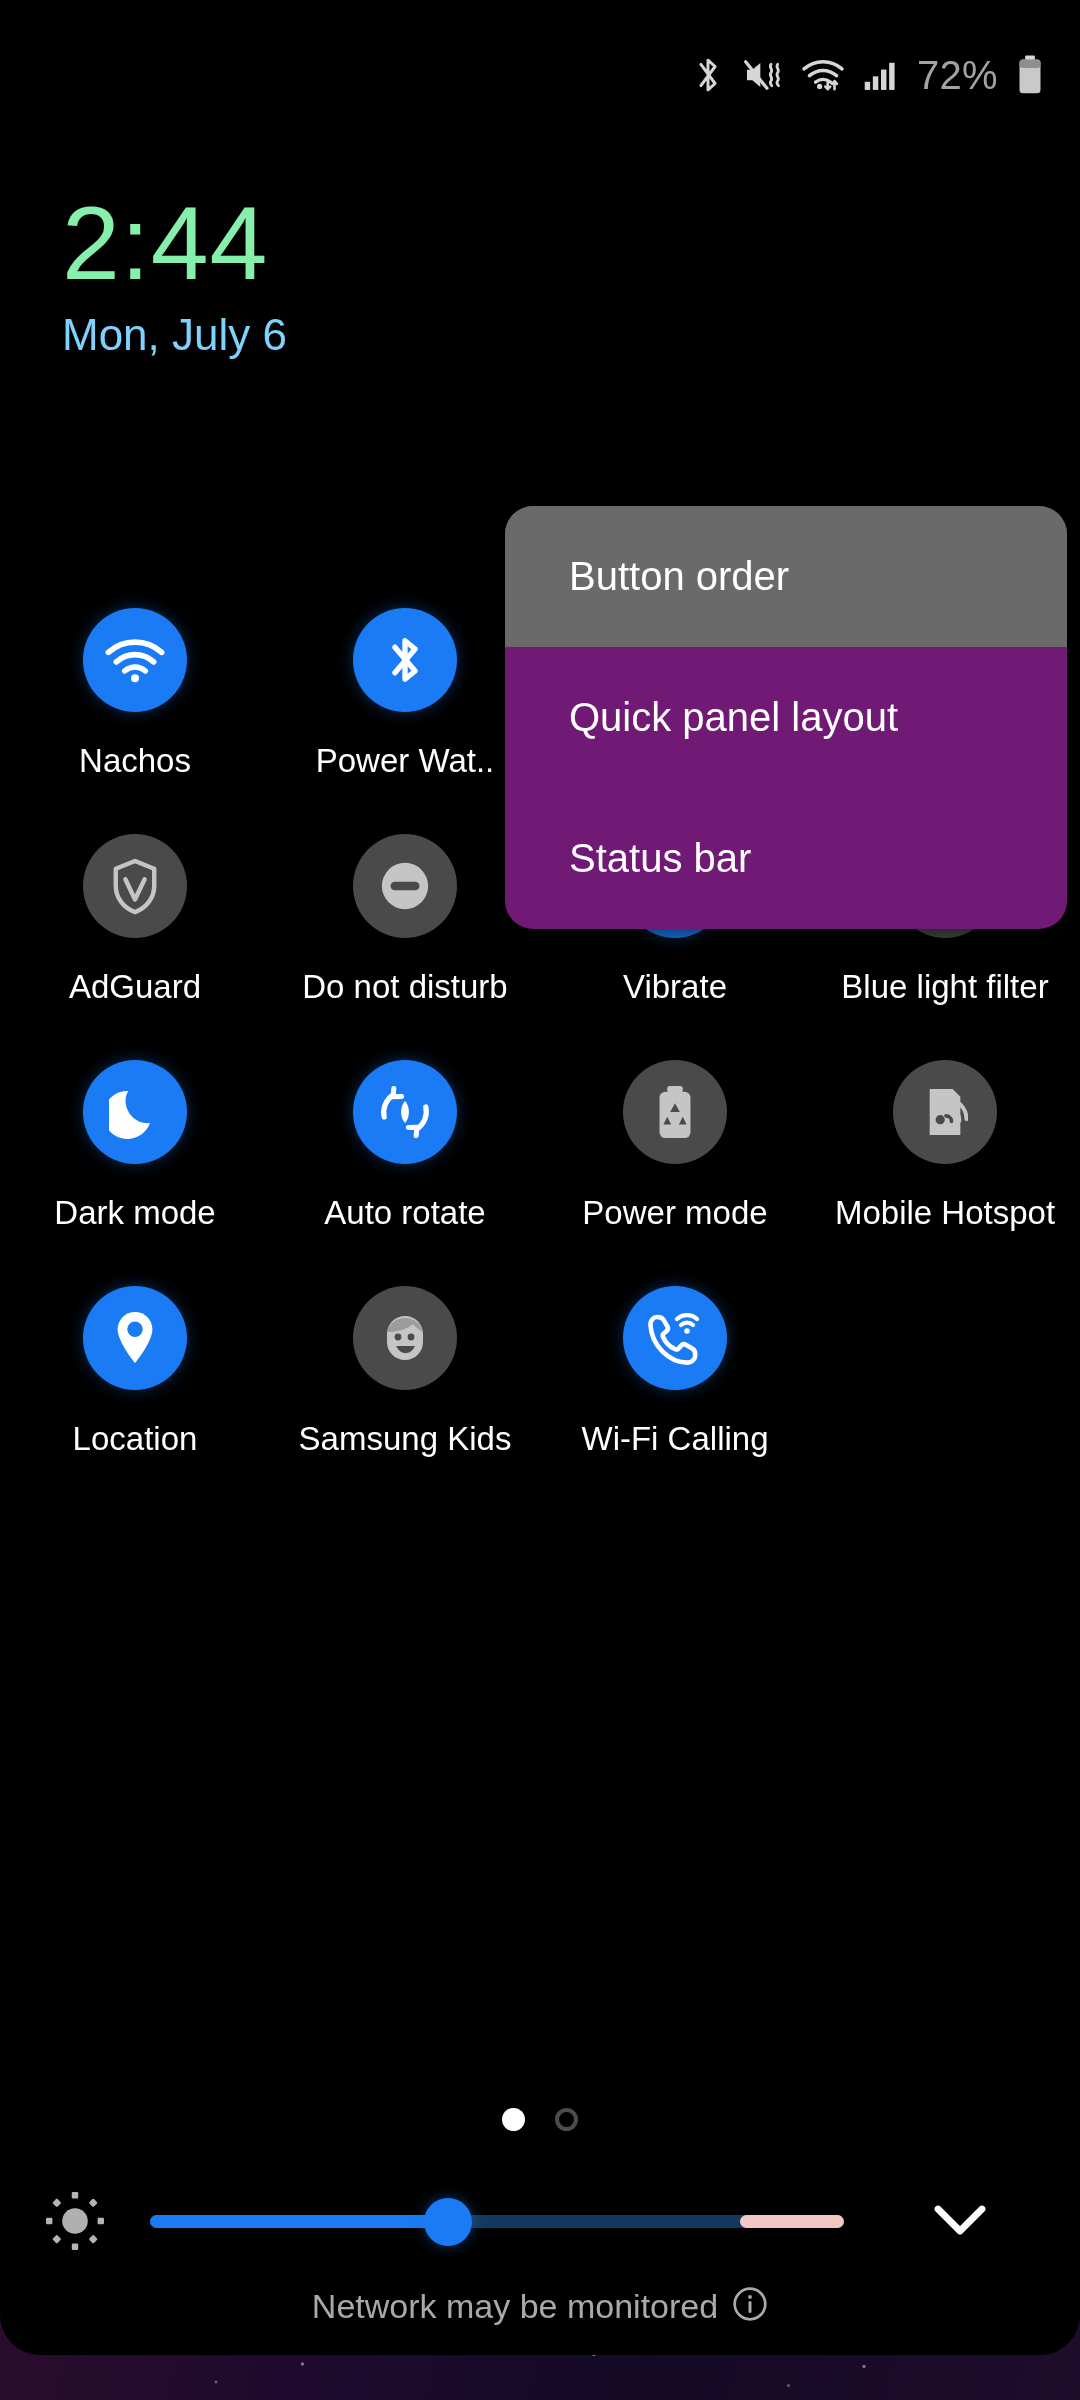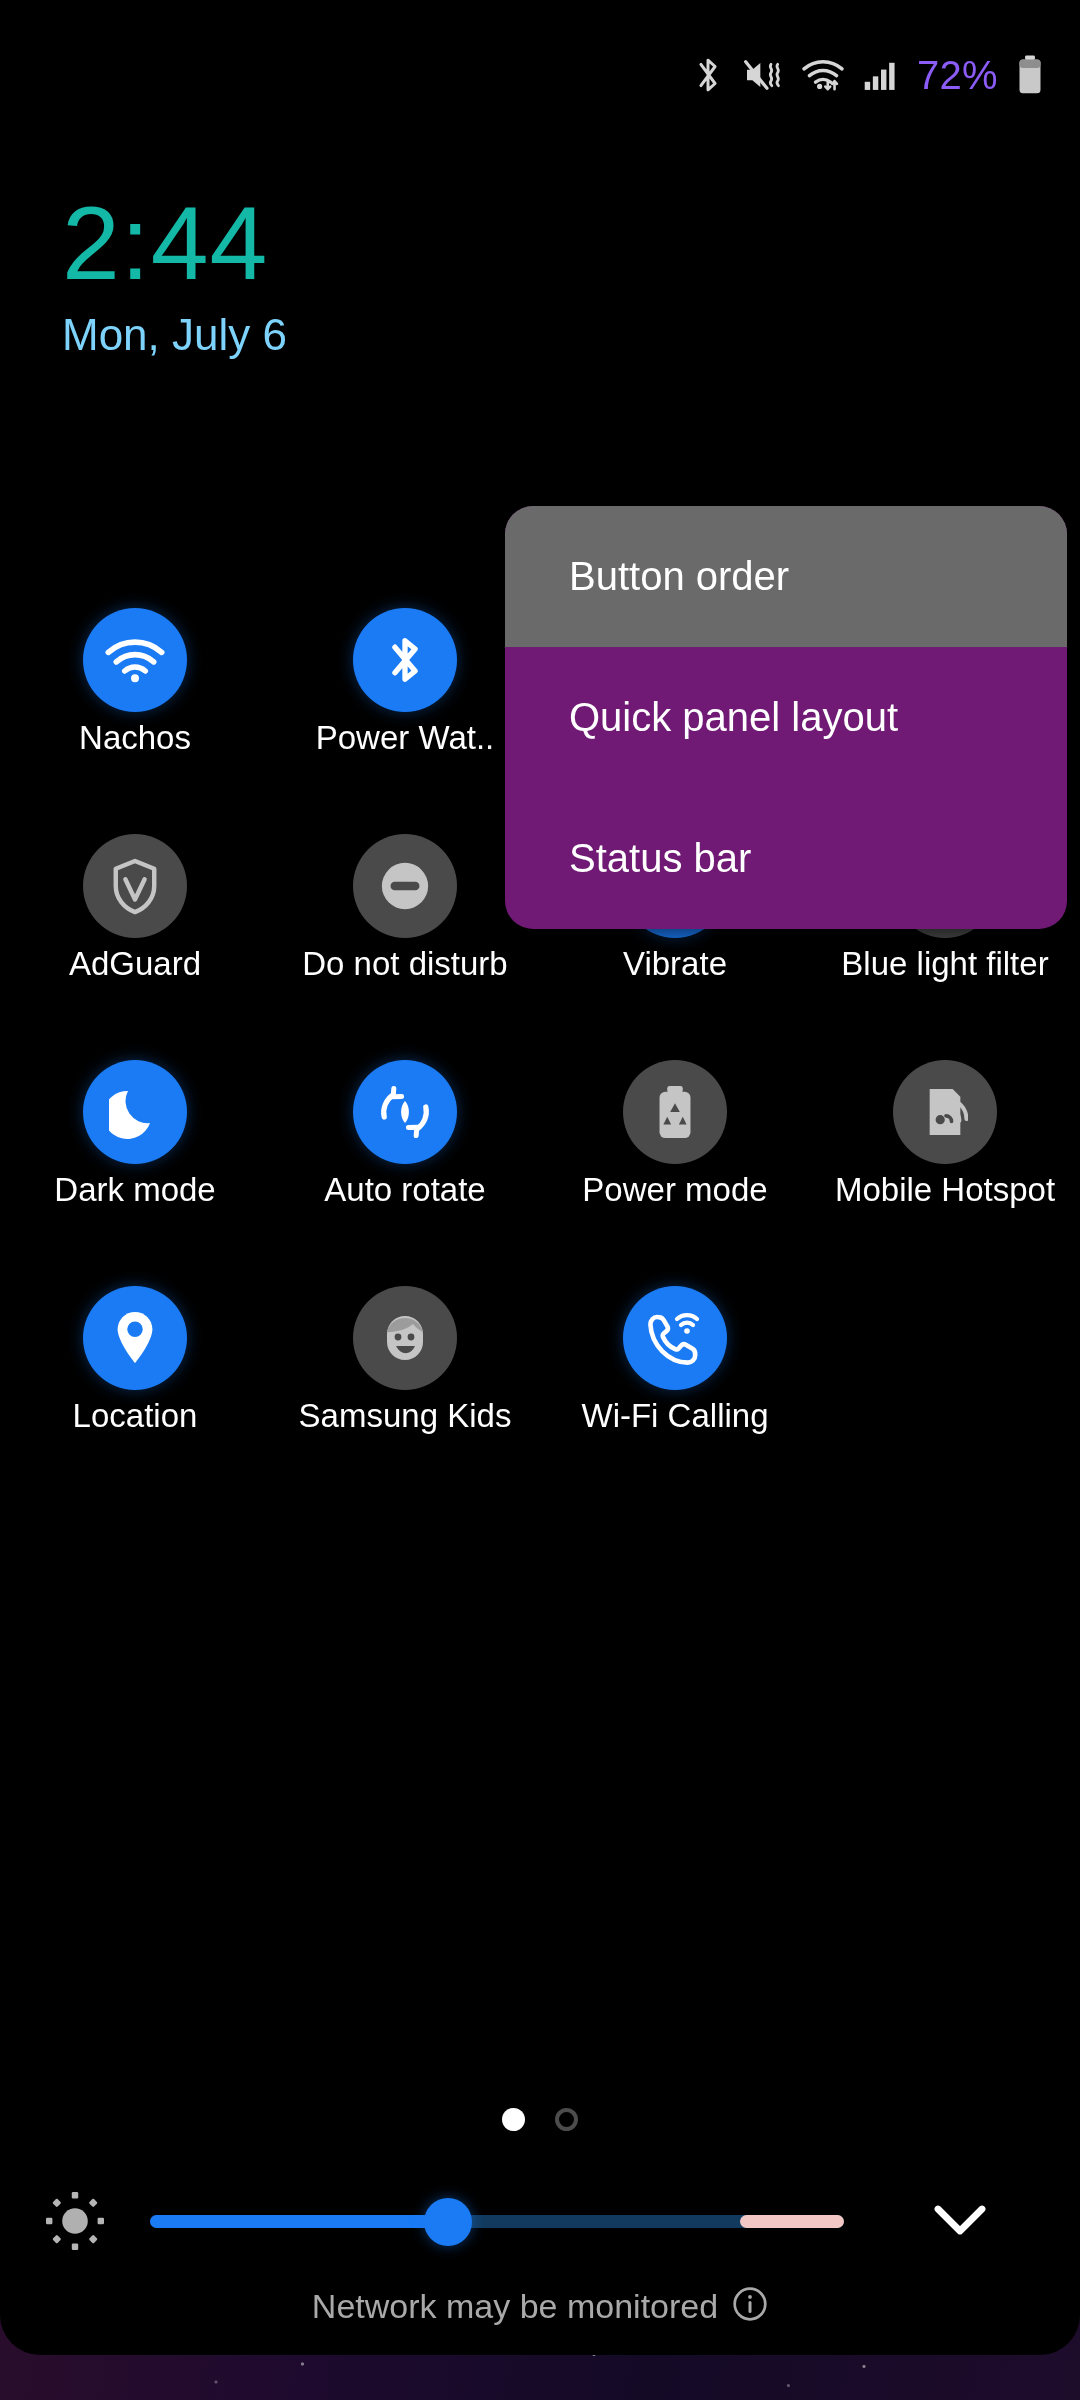--- a/index.html
+++ b/index.html
@@ -40,28 +40,28 @@
   }
 
   
   #statusbar {
     position: absolute; top: 0; left: 0; width: 1080px; height: 150px;
     display: flex; align-items: center; justify-content: flex-end;
     padding-right: 36px; gap: 18px;
   }
   .sb-icon { display: flex; align-items: center; color: #d6d6d6; }
   .sb-text {
-    color: #8b5cf6; font-size: 40px; letter-spacing: .3px;
+    color: #a3a3a3; font-size: 40px; letter-spacing: .3px;
     font-family: "Liberation Sans", sans-serif;
   }
 
   
   #clockblock { position: absolute; left: 62px; top: 190px; }
   #clock {
-    font-size: 104px; color: #14b8a6; line-height: 1.02;
+    font-size: 104px; color: #86efac; line-height: 1.02;
     font-weight: 300; letter-spacing: 1px;
     font-family: "Liberation Sans", sans-serif;
   }
   #dateline {
     font-size: 44px; color: #7dd3fc; margin-top: 14px; font-weight: 400;
   }
 
   
   #tiles {
     position: absolute; left: 0; top: 600px; width: 1080px;
@@ -74,21 +74,21 @@
   }
   .tile-circle {
     width: 104px; height: 104px; border-radius: 50%;
     display: flex; align-items: center; justify-content: center;
     flex: 0 0 auto;
   }
   .tile-circle.on  { background: #1a7bf5; box-shadow: 0 0 16px rgba(26,123,245,.35); }
   .tile-circle.off { background: #4a4a4a; }
   .tile-circle svg { display:block; }
   .tile-label {
-    margin-top: 6px; font-size: 33px; color: #ffffff;
+    margin-top: 29px; font-size: 33px; color: #ffffff;
     text-align: center; line-height: 1.22; max-width: 240px;
     font-weight: 400;
   }
   .row-h { height: 226px; }
 
   
   #popup {
     position: absolute; left: 505px; top: 506px; width: 562px;
     background: #701a75; border-radius: 28px; overflow: hidden;
     z-index: 6; box-shadow: 0 6px 22px rgba(0,0,0,.6);

